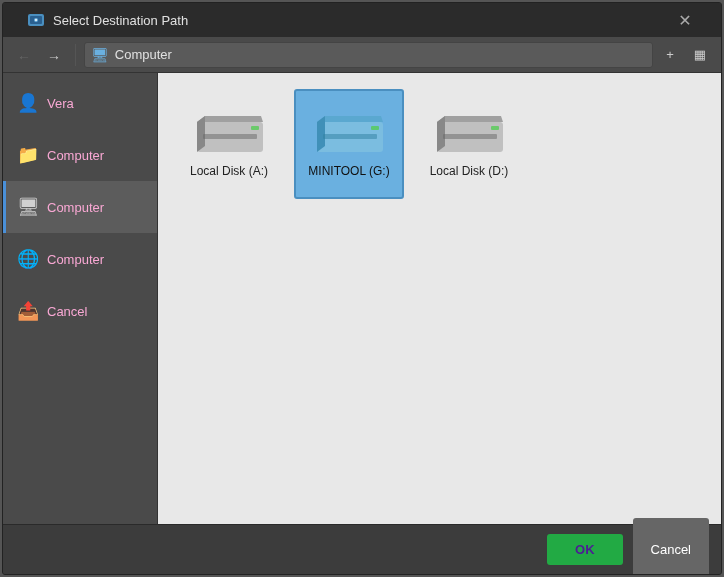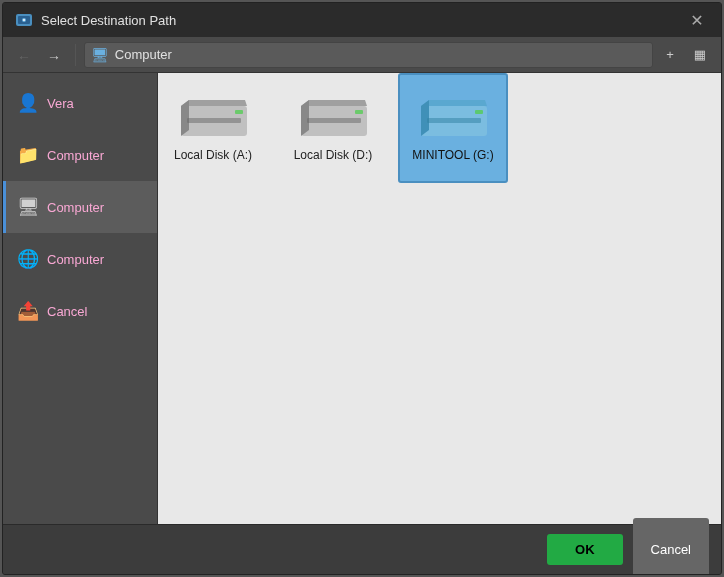--- a/index.html
+++ b/index.html
@@ -21,21 +21,21 @@
       border-radius: 3px;
       display: flex;
       flex-direction: column;
       overflow: hidden;
     }
     
     .title-bar {
       background: #2b2b2b;
       display: flex;
       align-items: center;
-      padding: 0 12px;
+      padding: 0 24px;
       height: 34px;
       flex-shrink: 0;
     }
     .title-bar-icon {
       width: 18px;
       height: 18px;
       margin-right: 8px;
       flex-shrink: 0;
     }
     .title-bar-text {
@@ -159,20 +159,21 @@
     }
     .sidebar-icon {
       font-size: 18px;
       width: 22px;
       text-align: center;
     }
     
     .file-area {
       flex: 1;
       background: #e8e8e8;
+      padding: 16px;
       display: flex;
       flex-wrap: wrap;
       align-content: flex-start;
       gap: 10px;
       overflow-y: auto;
     }
     
     .file-item {
       width: 110px;
       height: 110px;
@@ -208,21 +209,21 @@
       display: flex;
       align-items: center;
       justify-content: flex-end;
       padding: 8px 12px;
       height: 50px;
       gap: 10px;
       flex-shrink: 0;
     }
     .btn-ok {
       background: #22aa44;
-      color: #000000;
+      color: #4c1d95;
       border: none;
       border-radius: 3px;
       padding: 8px 28px;
       font-size: 13px;
       cursor: pointer;
       font-weight: bold;
     }
     .btn-cancel {
       background: #666;
       color: white;
@@ -300,50 +301,50 @@
     <polygon points="10,6 66,6 68,12 2,12" fill="#a0a0a0"></polygon>
 
     <polygon points="2,12 10,6 10,36 2,42" fill="#888"></polygon>
 
     <rect x="8" y="24" width="54" height="5" rx="1" fill="#666" opacity="0.5"></rect>
 
     <rect x="56" y="16" width="8" height="4" rx="1" fill="#55cc55" opacity="0.8"></rect>
   </svg></div>
     <span class="file-item-label">Local Disk (A:)</span>
   </div>
+        <div class="file-item selected">
+    <div class="hdd-icon"><svg width="70" height="50" viewBox="0 0 70 50" xmlns="http://www.w3.org/2000/svg">
+
+    <rect x="2" y="12" width="66" height="30" rx="3" fill="#7bbde0"></rect>
+
+    <polygon points="10,6 66,6 68,12 2,12" fill="#5aa8d0"></polygon>
+
+    <polygon points="2,12 10,6 10,36 2,42" fill="#4090b8"></polygon>
+
+    <rect x="8" y="24" width="54" height="5" rx="1" fill="#3080a0" opacity="0.5"></rect>
+
+    <rect x="56" y="16" width="8" height="4" rx="1" fill="#55cc55" opacity="0.8"></rect>
+  </svg></div>
+    <span class="file-item-label">MINITOOL (G:)</span>
+  </div>
         <div class="file-item">
     <div class="hdd-icon"><svg width="70" height="50" viewBox="0 0 70 50" xmlns="http://www.w3.org/2000/svg">
 
     <rect x="2" y="12" width="66" height="30" rx="3" fill="#c0c0c0"></rect>
 
     <polygon points="10,6 66,6 68,12 2,12" fill="#a0a0a0"></polygon>
 
     <polygon points="2,12 10,6 10,36 2,42" fill="#888"></polygon>
 
     <rect x="8" y="24" width="54" height="5" rx="1" fill="#666" opacity="0.5"></rect>
 
     <rect x="56" y="16" width="8" height="4" rx="1" fill="#55cc55" opacity="0.8"></rect>
   </svg></div>
     <span class="file-item-label">Local Disk (D:)</span>
   </div>
-        <div class="file-item selected">
-    <div class="hdd-icon"><svg width="70" height="50" viewBox="0 0 70 50" xmlns="http://www.w3.org/2000/svg">
-
-    <rect x="2" y="12" width="66" height="30" rx="3" fill="#7bbde0"></rect>
-
-    <polygon points="10,6 66,6 68,12 2,12" fill="#5aa8d0"></polygon>
-
-    <polygon points="2,12 10,6 10,36 2,42" fill="#4090b8"></polygon>
-
-    <rect x="8" y="24" width="54" height="5" rx="1" fill="#3080a0" opacity="0.5"></rect>
-
-    <rect x="56" y="16" width="8" height="4" rx="1" fill="#55cc55" opacity="0.8"></rect>
-  </svg></div>
-    <span class="file-item-label">MINITOOL (G:)</span>
-  </div>
       </div>
   </div>
 
   <div class="bottom-bar">
     <button class="btn-ok">OK</button>
     <button class="btn-cancel">Cancel</button>
   </div>
 </div>
 
 </body></html>

